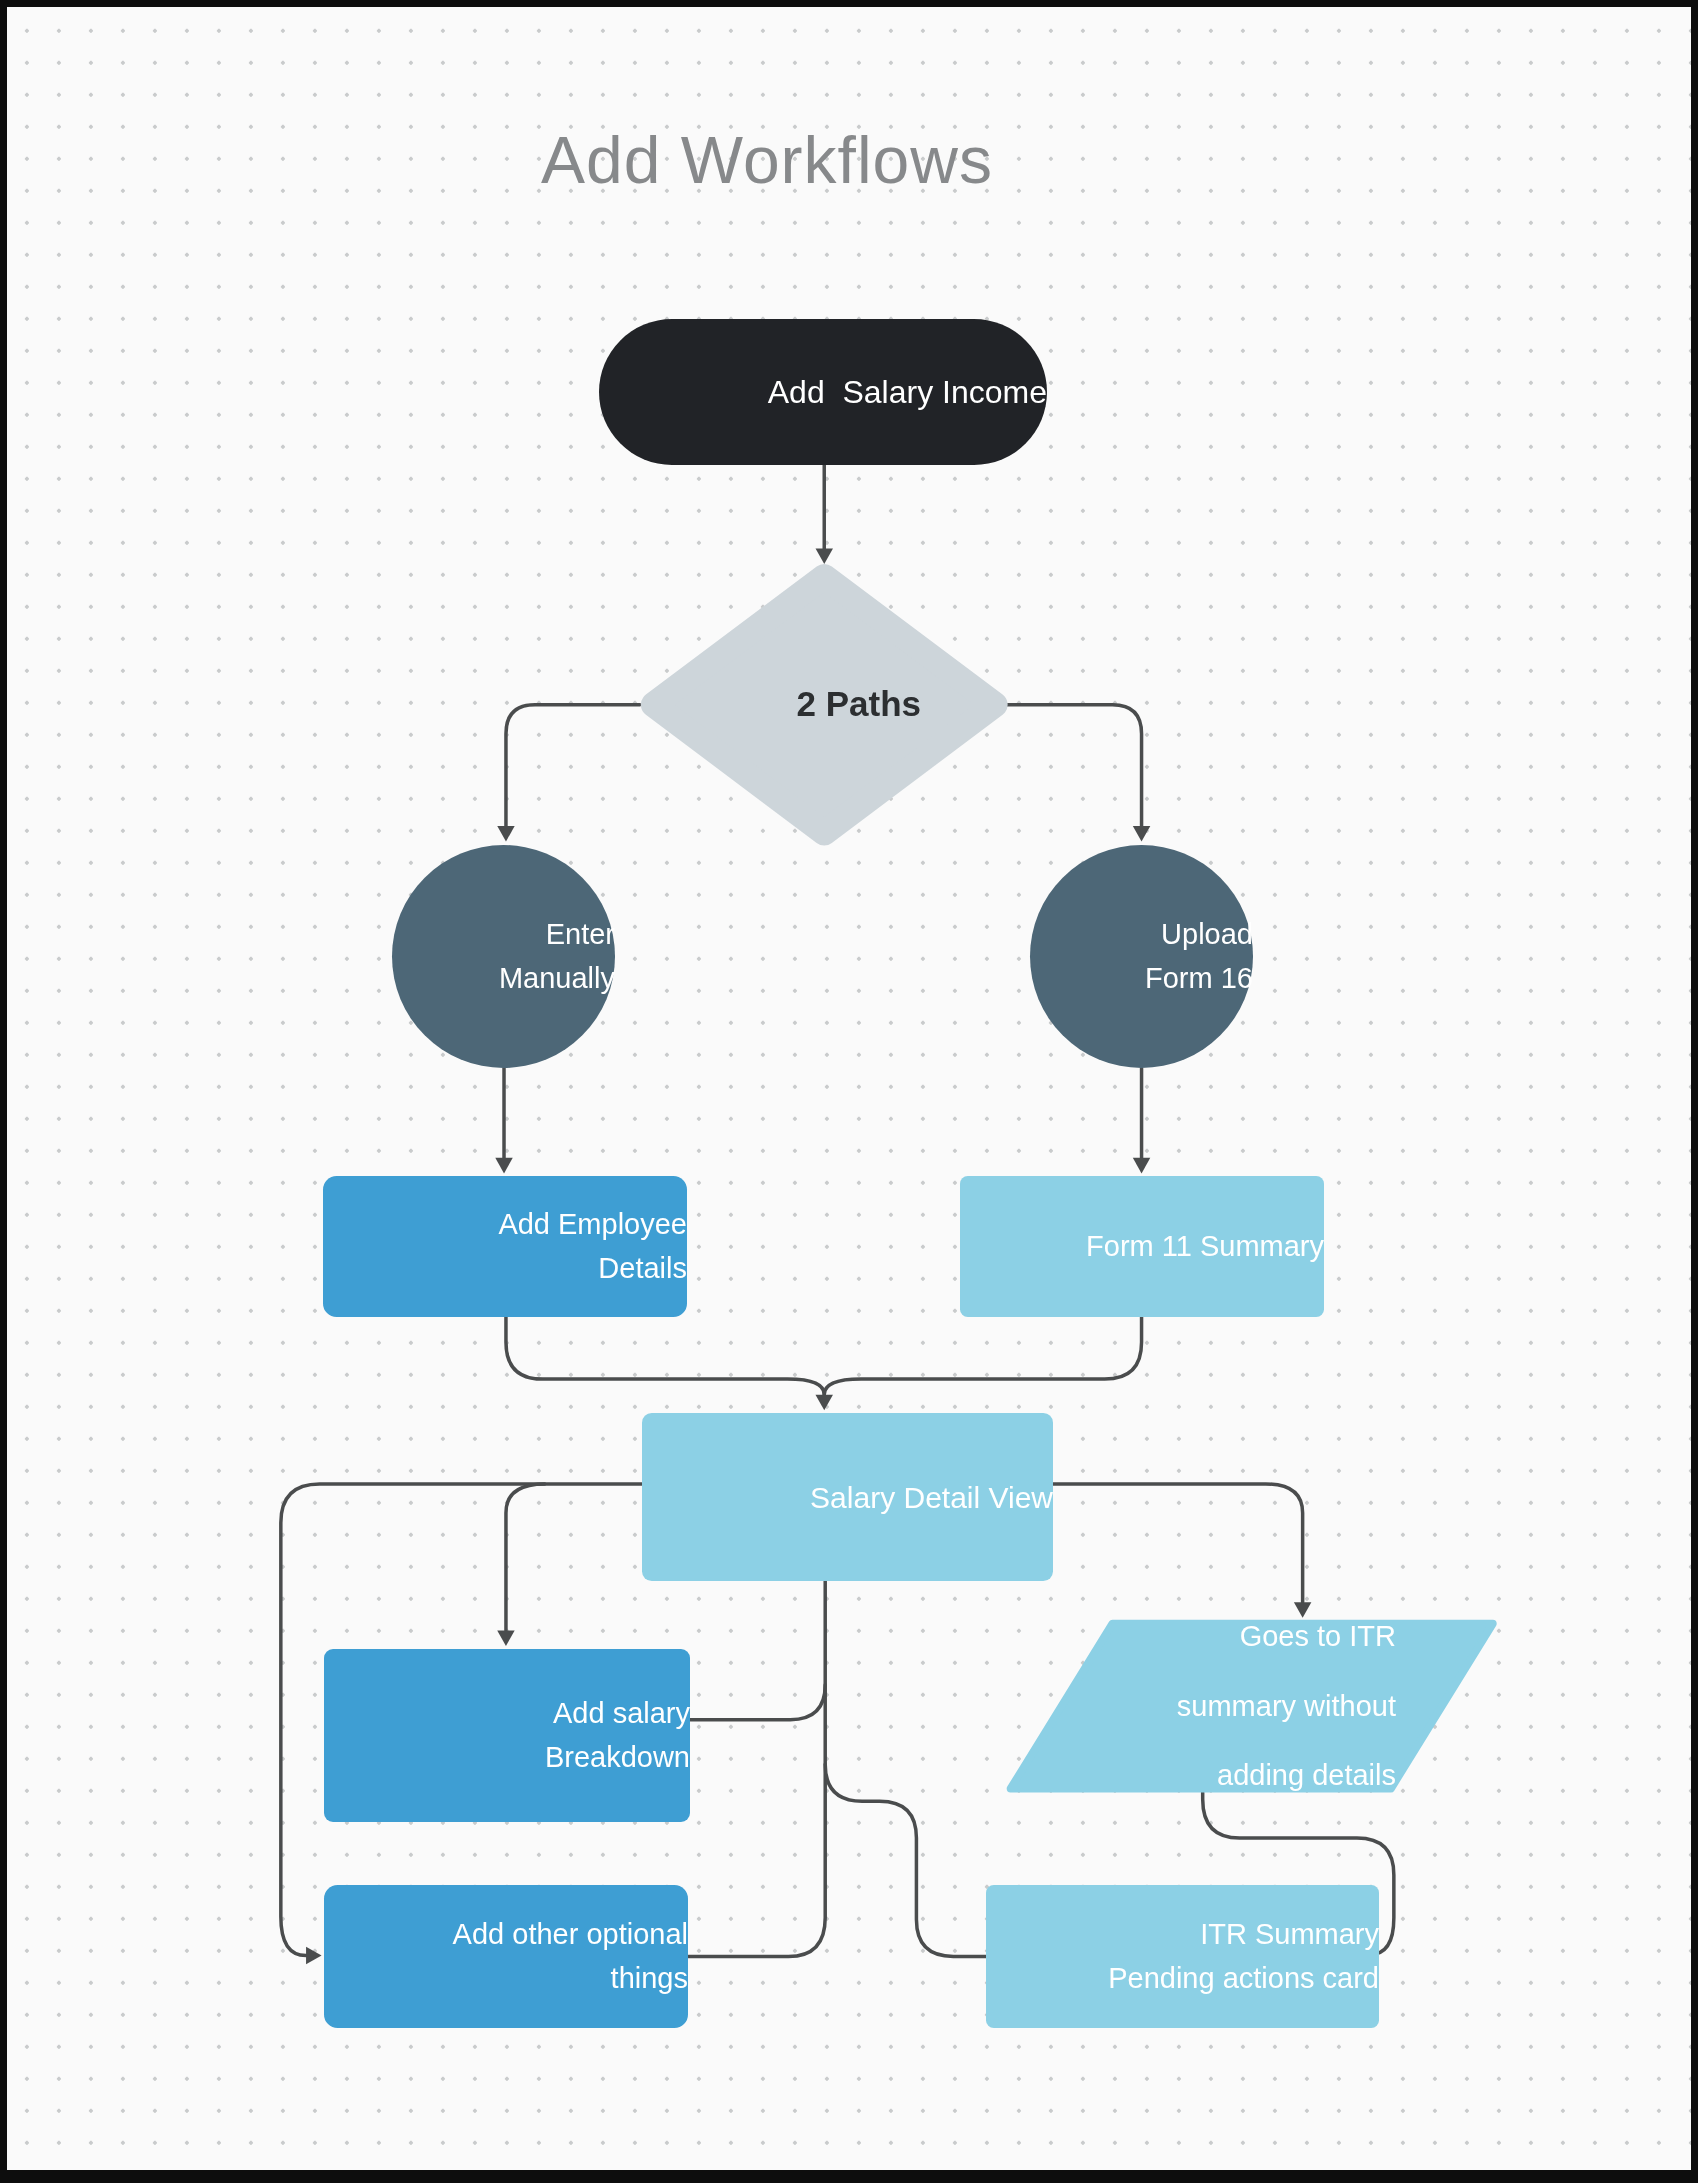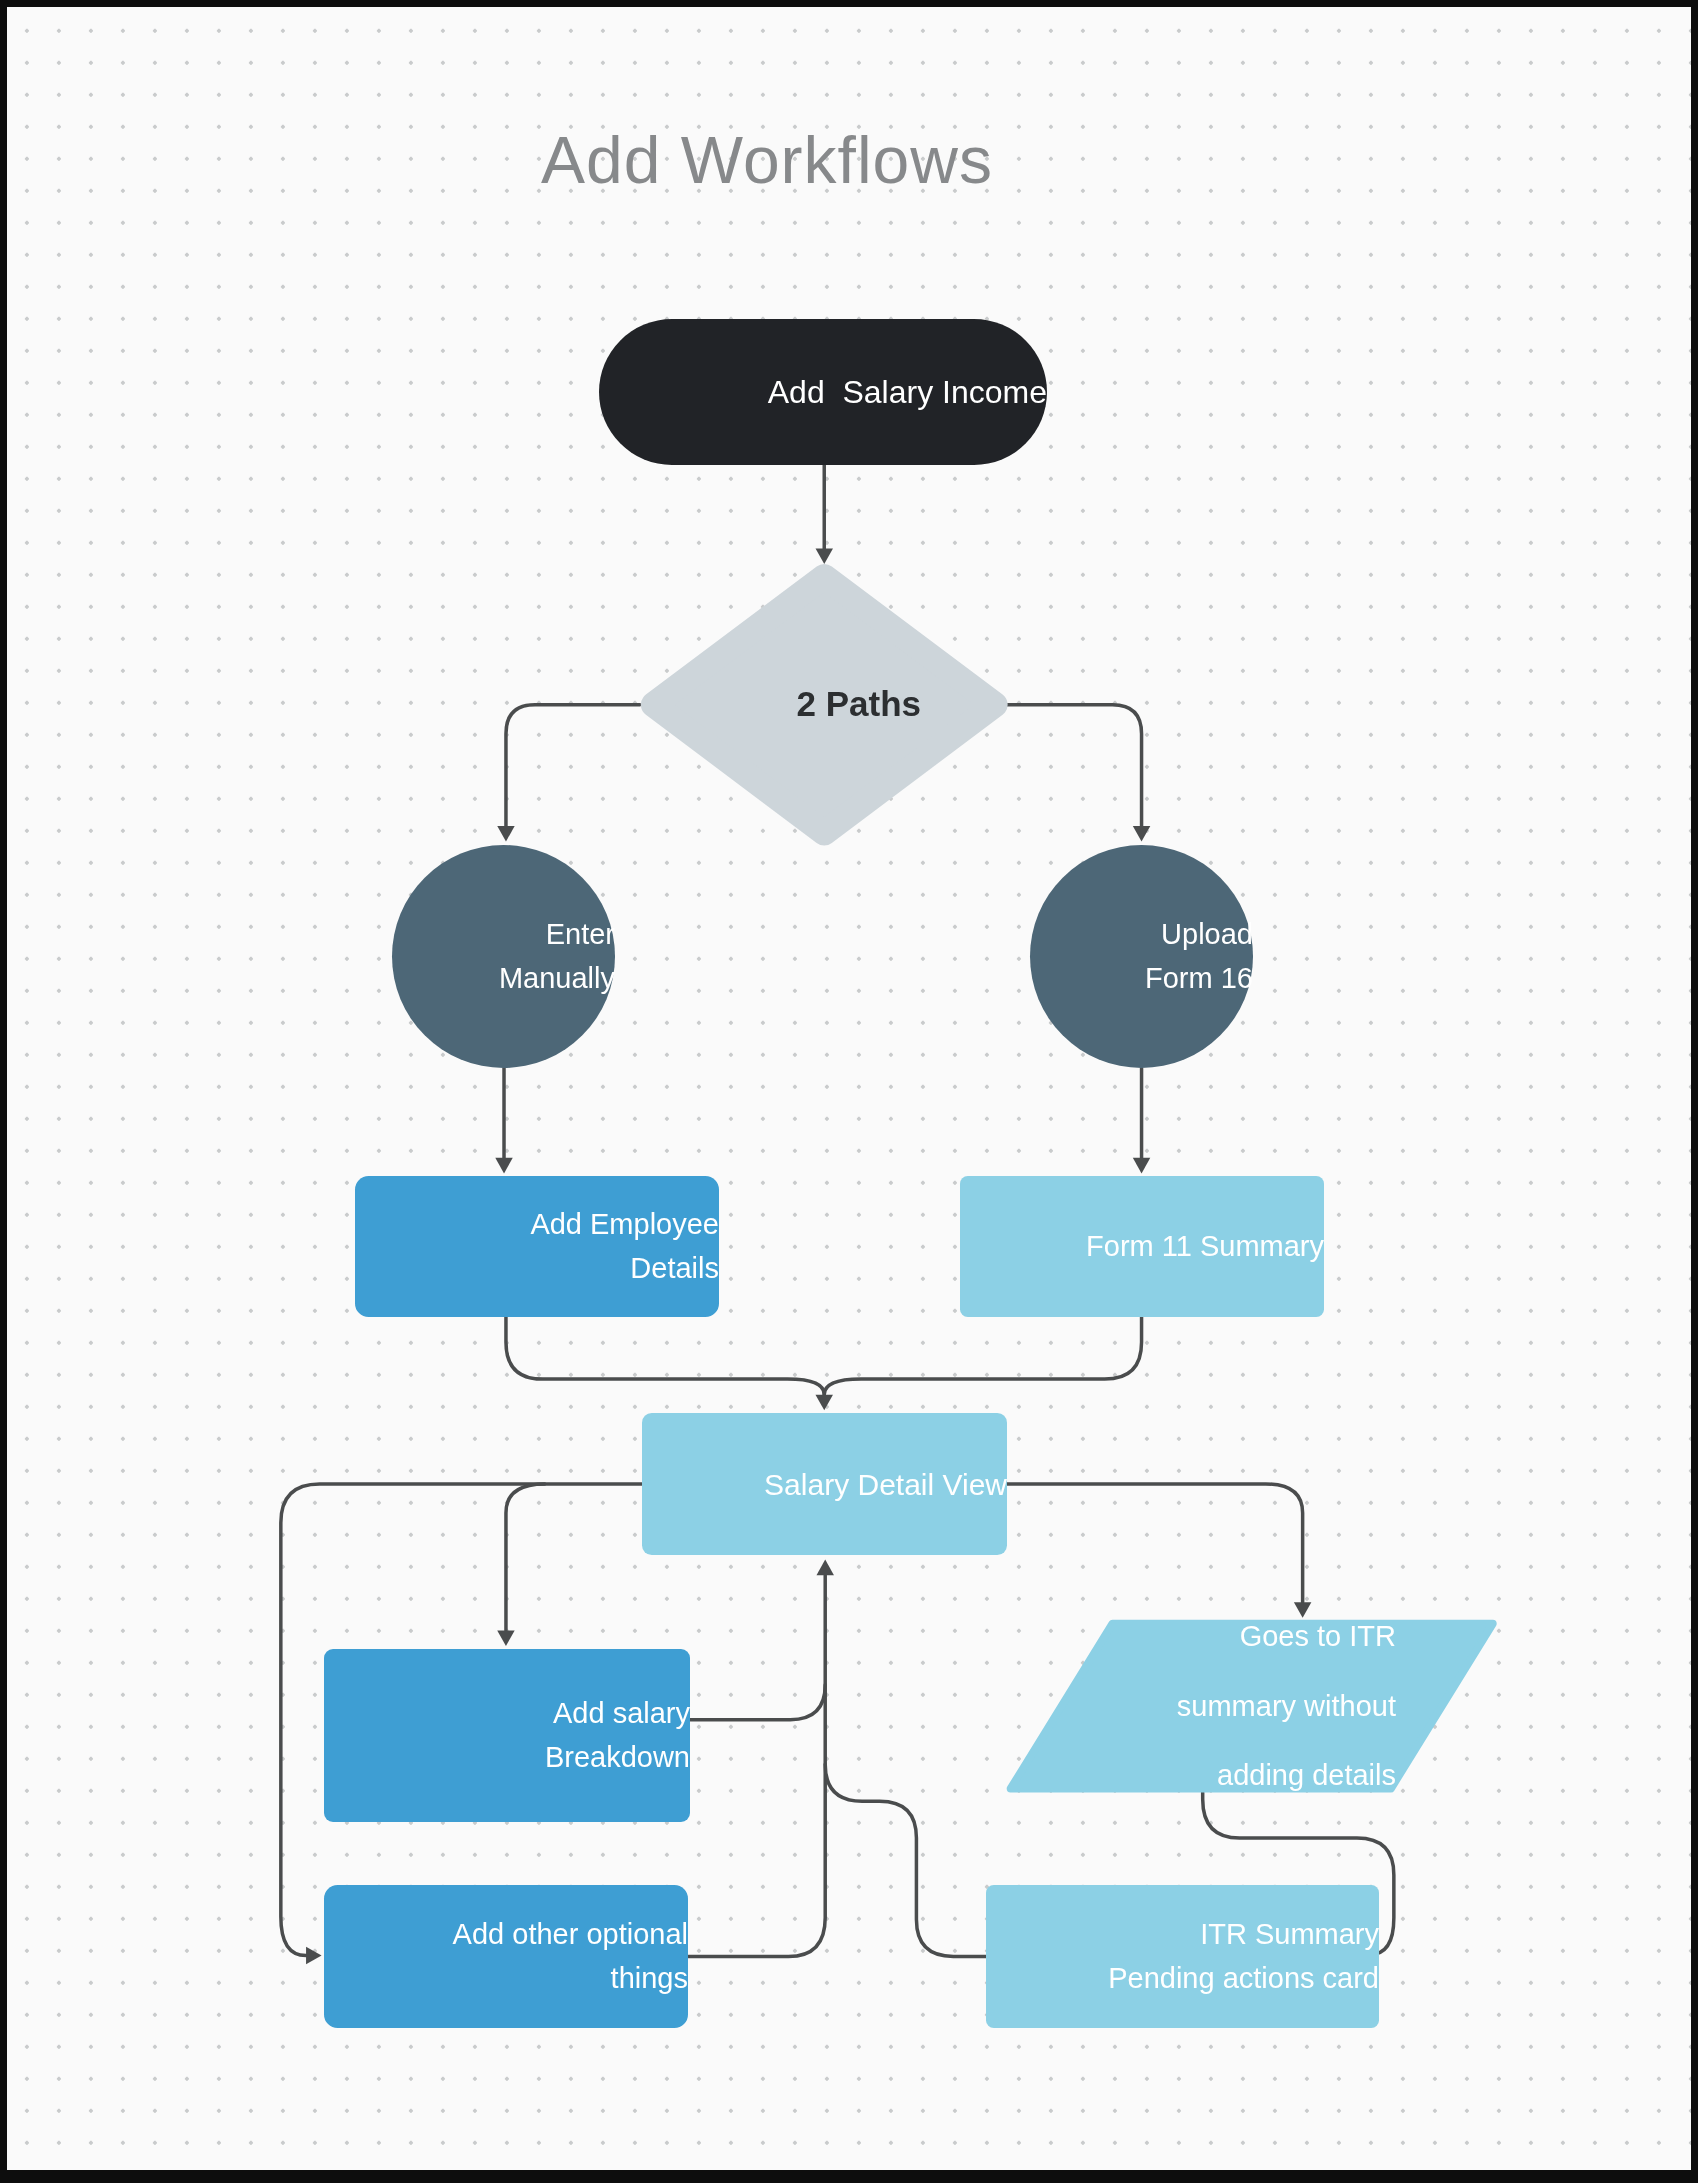--- a/index.html
+++ b/index.html
@@ -36,23 +36,23 @@
   }
   .circle{
     width:223px;height:223px;border-radius:50%;
     background:#4d6777;font-size:29px;
   }
   .c1{left:385px;top:838px;}
   .c2{left:1023px;top:838px;}
   .rect{font-size:29px;}
   .blue{background:#3e9ed3;}
   .lightblue{background:#8cd0e5;}
-  .addemp{left:316px;top:1169px;width:364px;height:141px;border-radius:13.6px;margin-left:32px;}
+  .addemp{left:316px;top:1169px;width:364px;height:141px;border-radius:13.6px;}
   .form16{left:953px;top:1169px;width:364px;height:141px;border-radius:7.8px;}
-  .sdv{left:635px;top:1406px;width:365px;height:142px;border-radius:9.7px;font-size:30px;}
+  .sdv{left:635px;top:1406px;width:365px;height:168px;border-radius:9.7px;font-size:30px;padding-left:46px;}
   .addbreak{left:317px;top:1642px;width:366px;height:173px;border-radius:9px;}
   .addopt{left:317px;top:1878px;width:364px;height:143px;border-radius:13.6px;}
   .itr{left:979px;top:1878px;width:364px;height:143px;border-radius:7.8px;padding-left:29px;}
   .diamond-label{
     left:720px;top:649px;width:194px;height:97px;
     color:#2c2f31;font-size:35px;font-weight:700;
   }
   .para-label{
     left:1098px;top:1613px;width:291px;height:173px;font-size:29px;gap:26px;
   }

